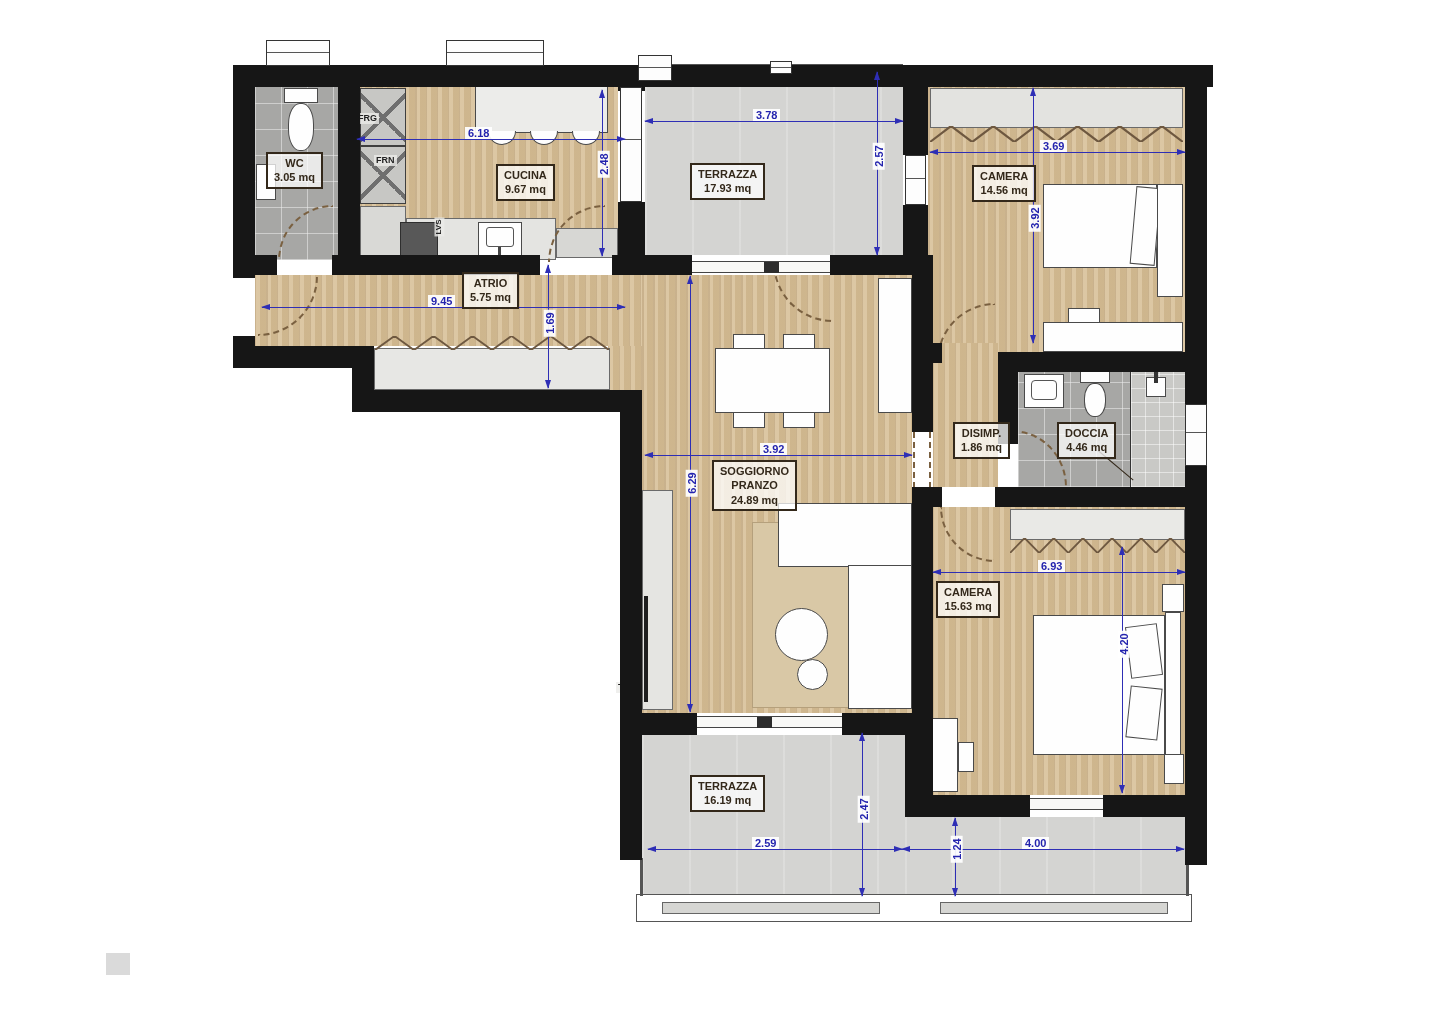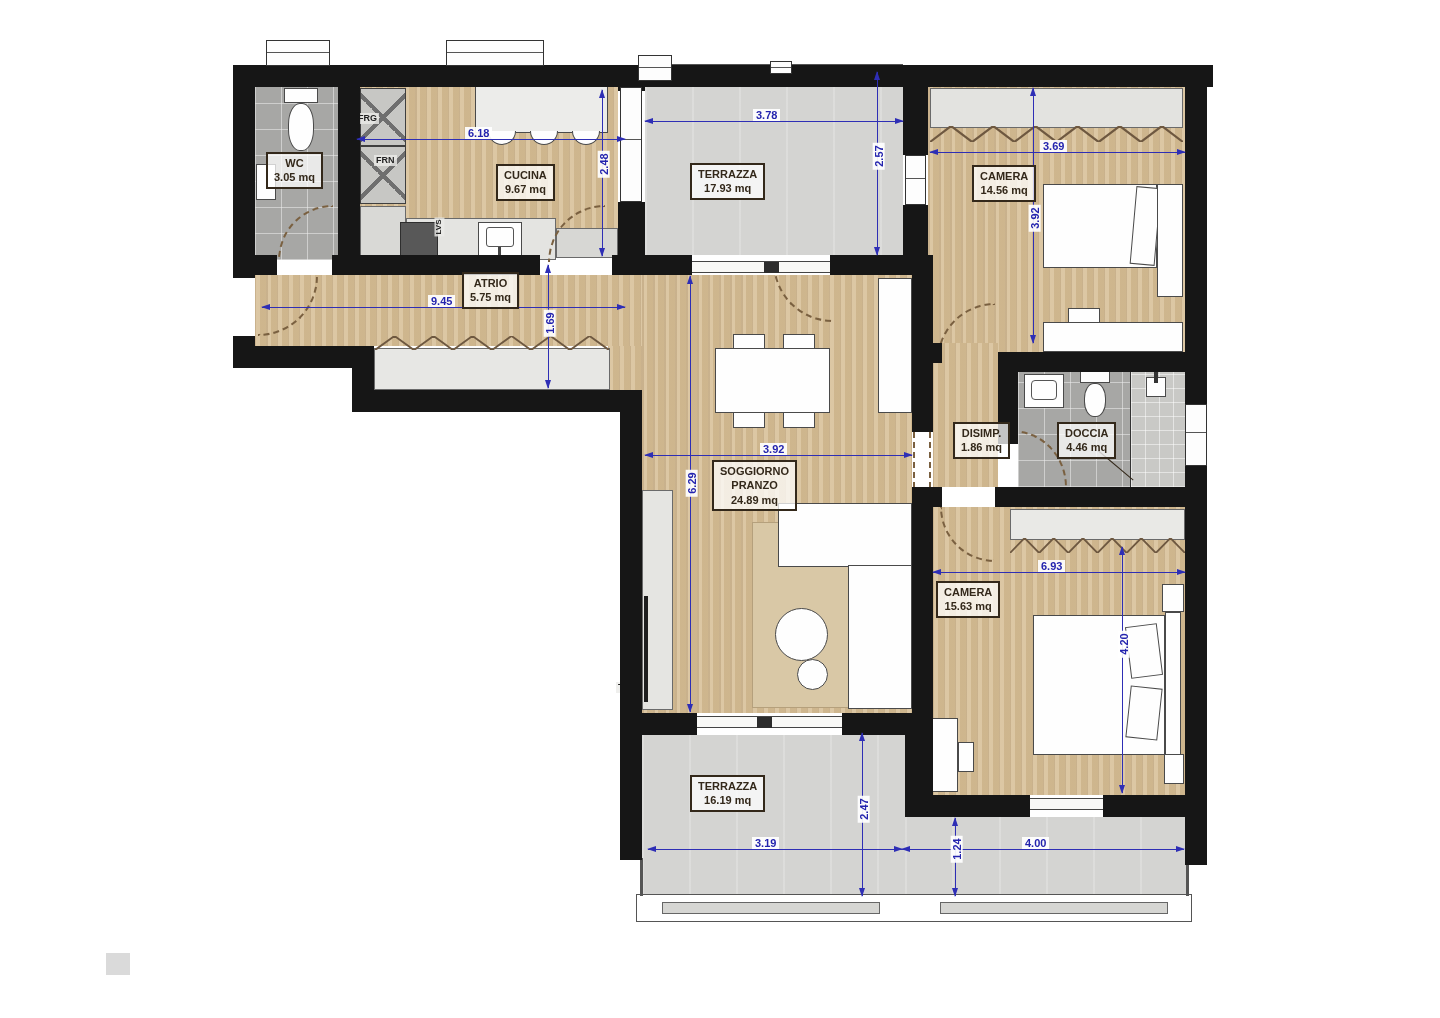--- a/index.html
+++ b/index.html
@@ -252,21 +252,21 @@
   <span class="abs dlab v" style="left:536px;top:317px;">1.69</span>
   <div class="abs dh" style="left:645px;top:455px;width:267px;"></div>
   <span class="abs dlab" style="left:760px;top:443px;">3.92</span>
   <div class="abs dv" style="left:690px;top:276px;height:436px;"></div>
   <span class="abs dlab v" style="left:678px;top:477px;">6.29</span>
   <div class="abs dh" style="left:933px;top:572px;width:252px;"></div>
   <span class="abs dlab" style="left:1038px;top:560px;">6.93</span>
   <div class="abs dv" style="left:1122px;top:547px;height:246px;"></div>
   <span class="abs dlab v" style="left:1110px;top:638px;">4.20</span>
   <div class="abs dh" style="left:648px;top:849px;width:254px;"></div>
-  <span class="abs dlab" style="left:752px;top:837px;">3.19</span>
+  <span class="abs dlab" style="left:752px;top:837px;">2.59</span>
   <div class="abs dh" style="left:902px;top:849px;width:282px;"></div>
   <span class="abs dlab" style="left:1022px;top:837px;">4.00</span>
   <div class="abs dv" style="left:862px;top:733px;height:163px;"></div>
   <span class="abs dlab v" style="left:850px;top:803px;">2.47</span>
   <div class="abs dv" style="left:955px;top:818px;height:78px;"></div>
   <span class="abs dlab v" style="left:943px;top:843px;">1.24</span>
 
   <div class="abs rlab" style="left:266px;top:152px;">
     <span>WC</span><br>
     <span>3.05 mq</span>

